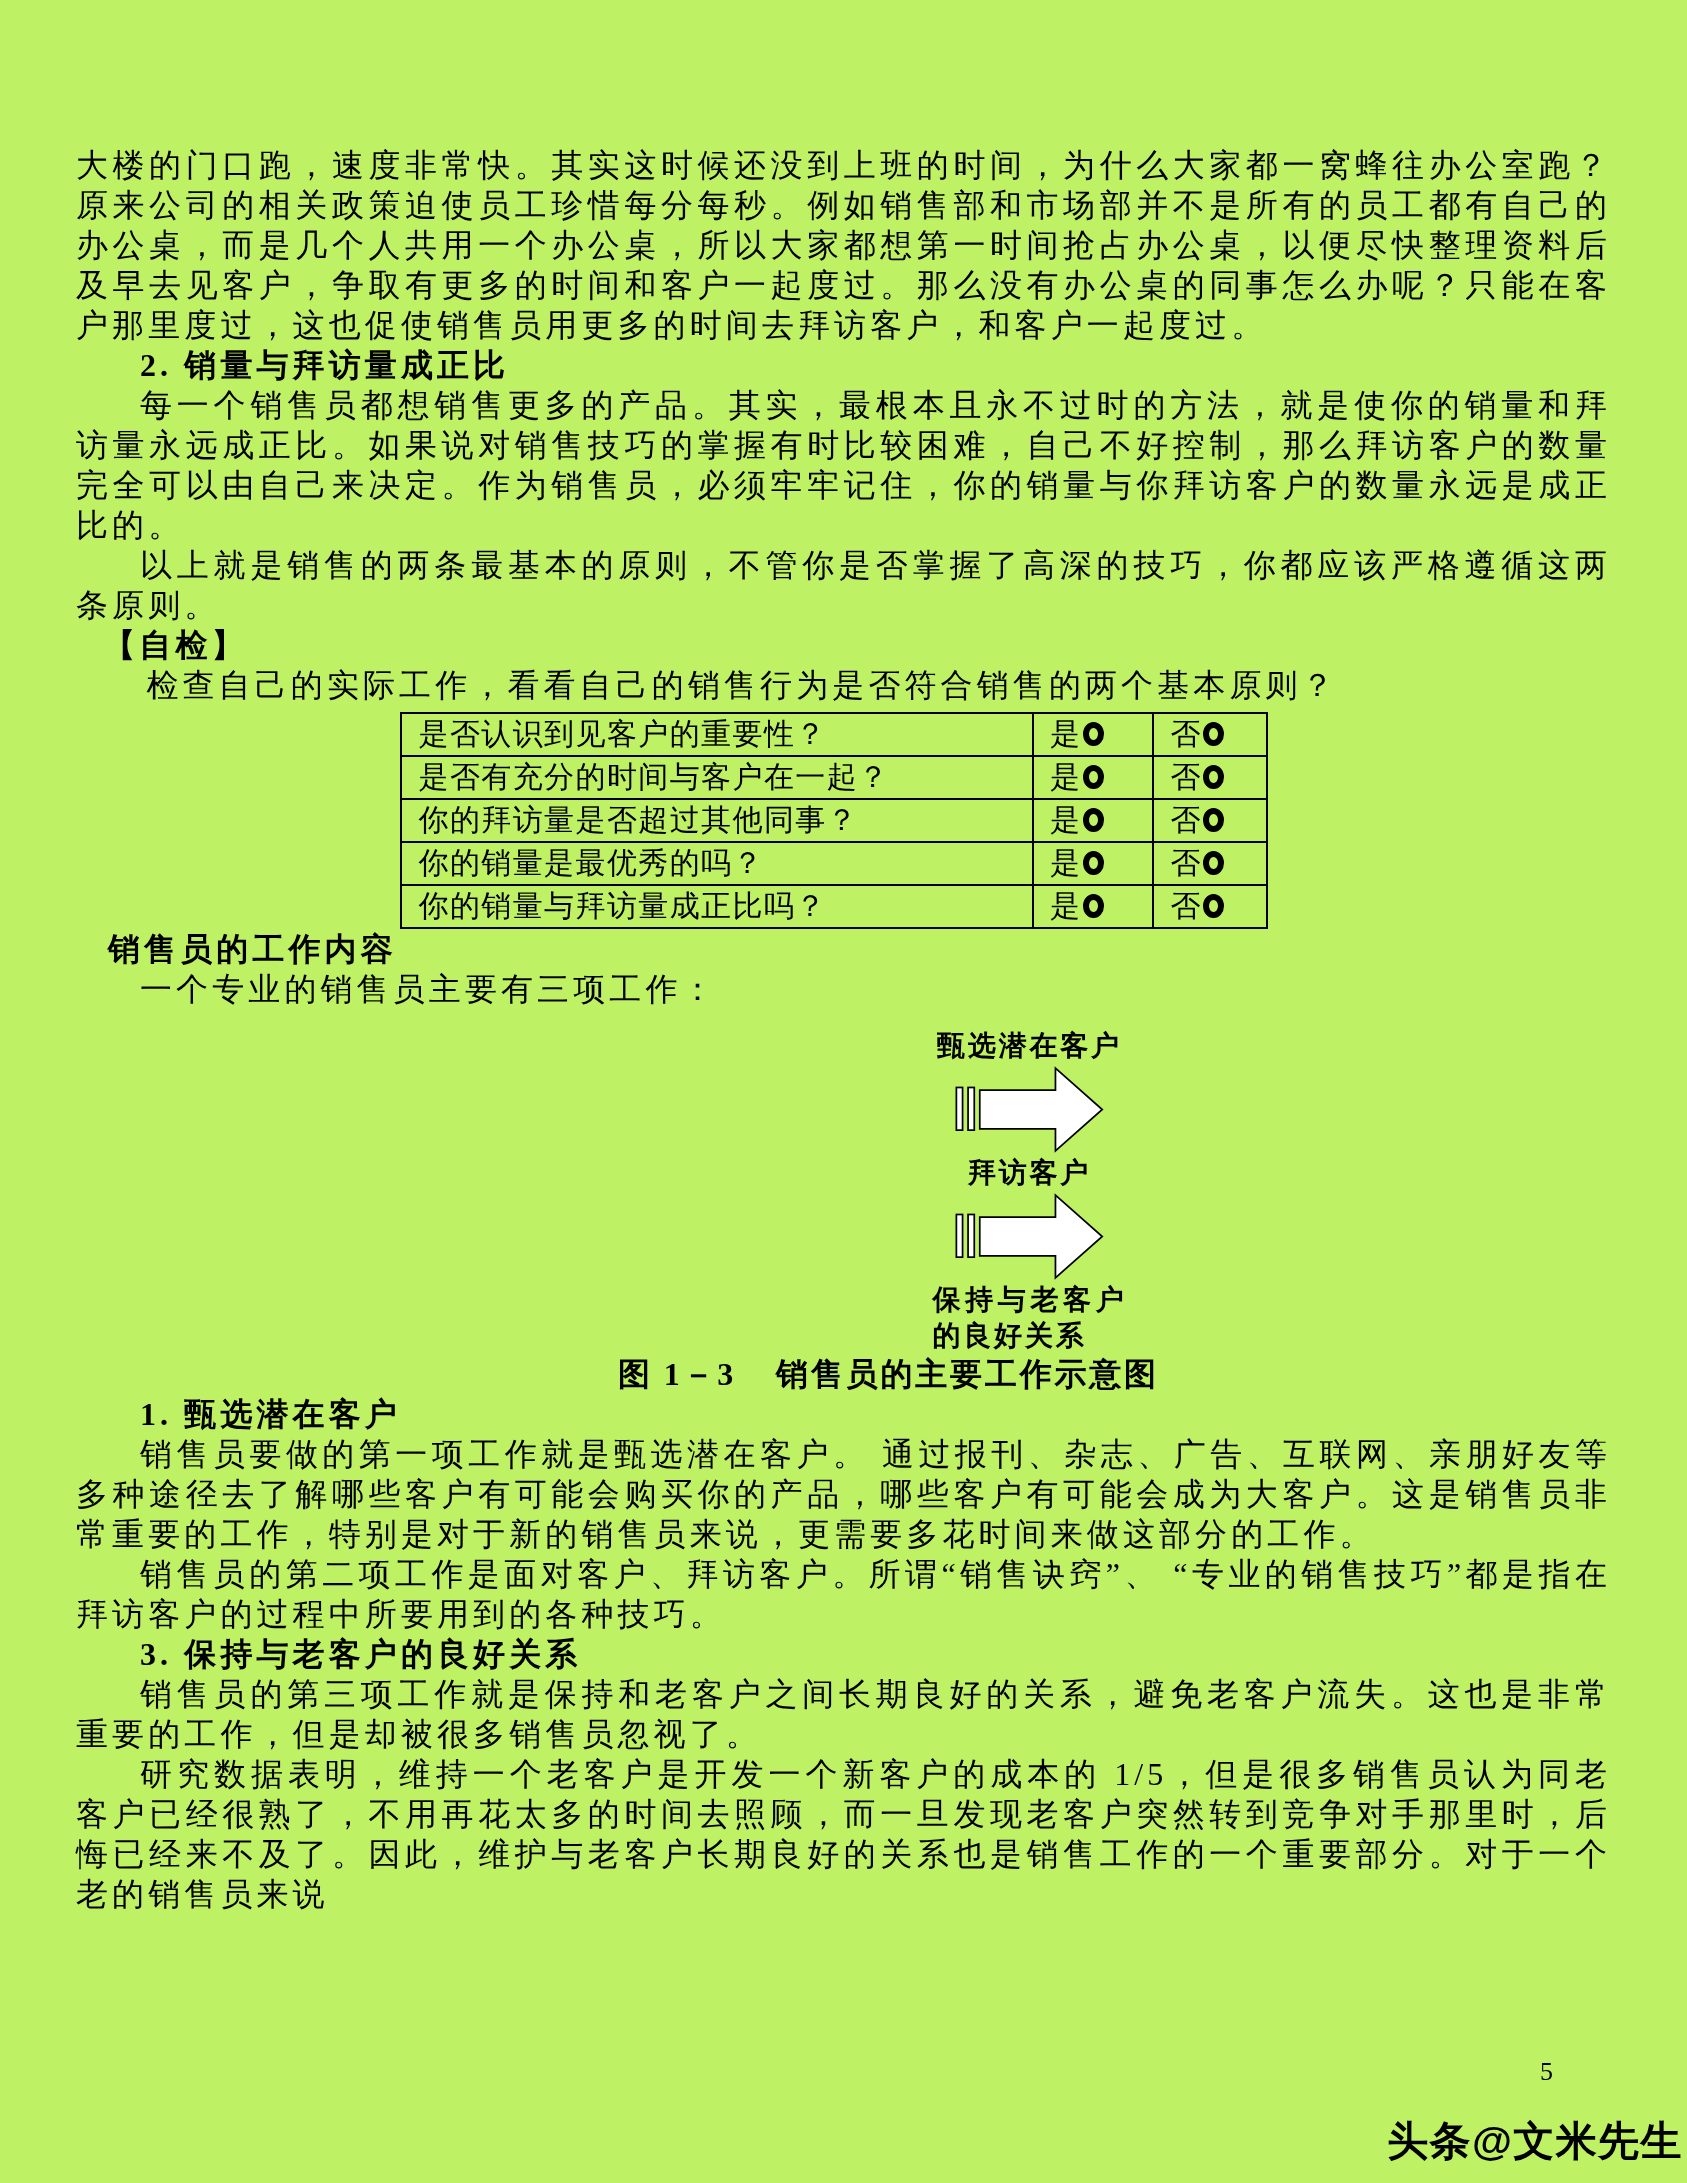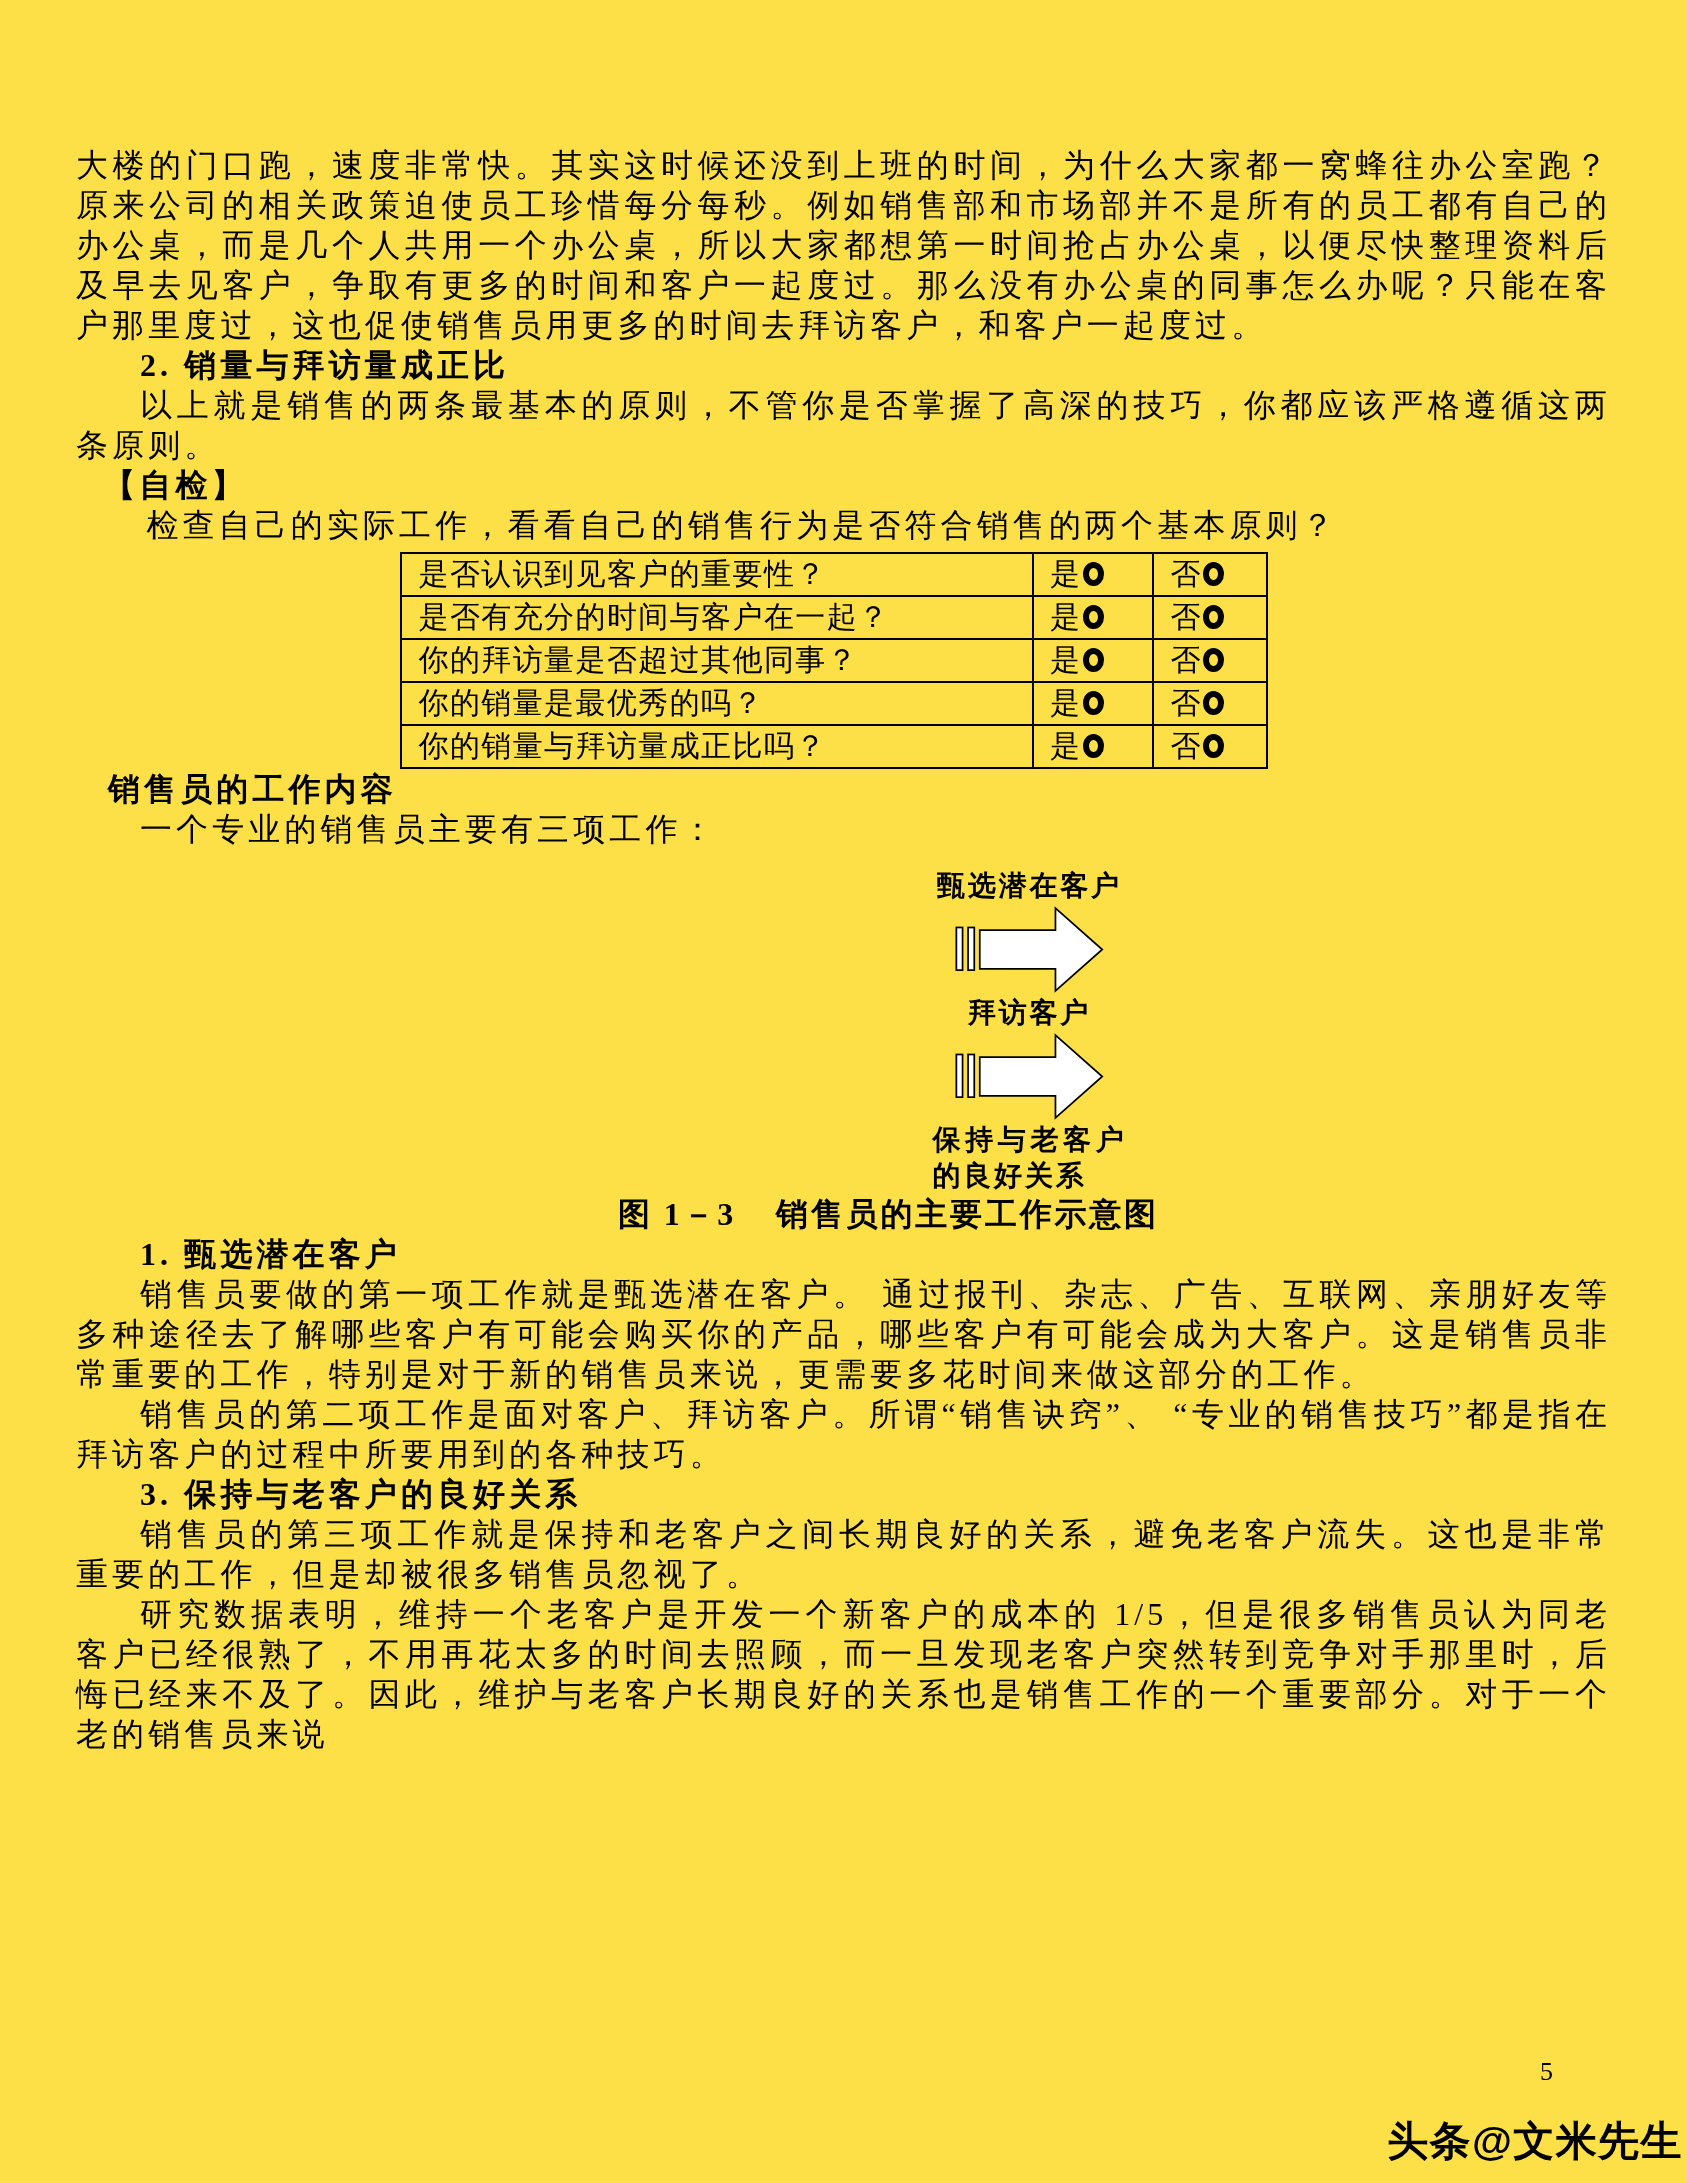--- a/index.html
+++ b/index.html
@@ -1,20 +1,20 @@
 <!DOCTYPE html>
 <html style="font-size:11px"><head>
 <meta charset="utf-8">
 <style>
   html,body { margin:0; padding:0; background:#e8e8e8; }
   .page {
     position:relative;
     width:1687px; height:2183px;
     margin:0 auto;
-    background:#fde047;
+    background:#bef264;
     font-family:"Liberation Serif","DejaVu Serif",serif;
     color:#000;
     overflow:hidden;
   }
   .content {
     padding:145px 76px 0 76px;
     font-size:32px;
     line-height:40px;
     letter-spacing:4.1px;
     text-align:justify;
@@ -104,20 +104,21 @@
 </style>
 </head>
 <body>
 
 <div class="page">
   <div class="content">
 
     <p>大楼的门口跑，速度非常快。其实这时候还没到上班的时间，为什么大家都一窝蜂往办公室跑？原来公司的相关政策迫使员工珍惜每分每秒。例如销售部和市场部并不是所有的员工都有自己的办公桌，而是几个人共用一个办公桌，所以大家都想第一时间抢占办公桌，以便尽快整理资料后及早去见客户，争取有更多的时间和客户一起度过。那么没有办公桌的同事怎么办呢？只能在客户那里度过，这也促使销售员用更多的时间去拜访客户，和客户一起度过。</p>
 
     <p class="heading">2. 销量与拜访量成正比</p>
+    <p class="indent">每一个销售员都想销售更多的产品。其实，最根本且永不过时的方法，就是使你的销量和拜访量永远成正比。如果说对销售技巧的掌握有时比较困难，自己不好控制，那么拜访客户的数量完全可以由自己来决定。作为销售员，必须牢牢记住，你的销量与你拜访客户的数量永远是成正比的。</p>
     <p class="indent">以上就是销售的两条最基本的原则，不管你是否掌握了高深的技巧，你都应该严格遵循这两条原则。</p>
 
     <p class="selfcheck-label">【自检】</p>
     <p class="check-intro">检查自己的实际工作，看看自己的销售行为是否符合销售的两个基本原则？</p>
 
     <table class="check">
       <tbody>
         <tr>
           <td class="q-cell">是否认识到见客户的重要性？</td>
           <td class="yes-cell"><span>是</span><span class="radio"></span></td>

